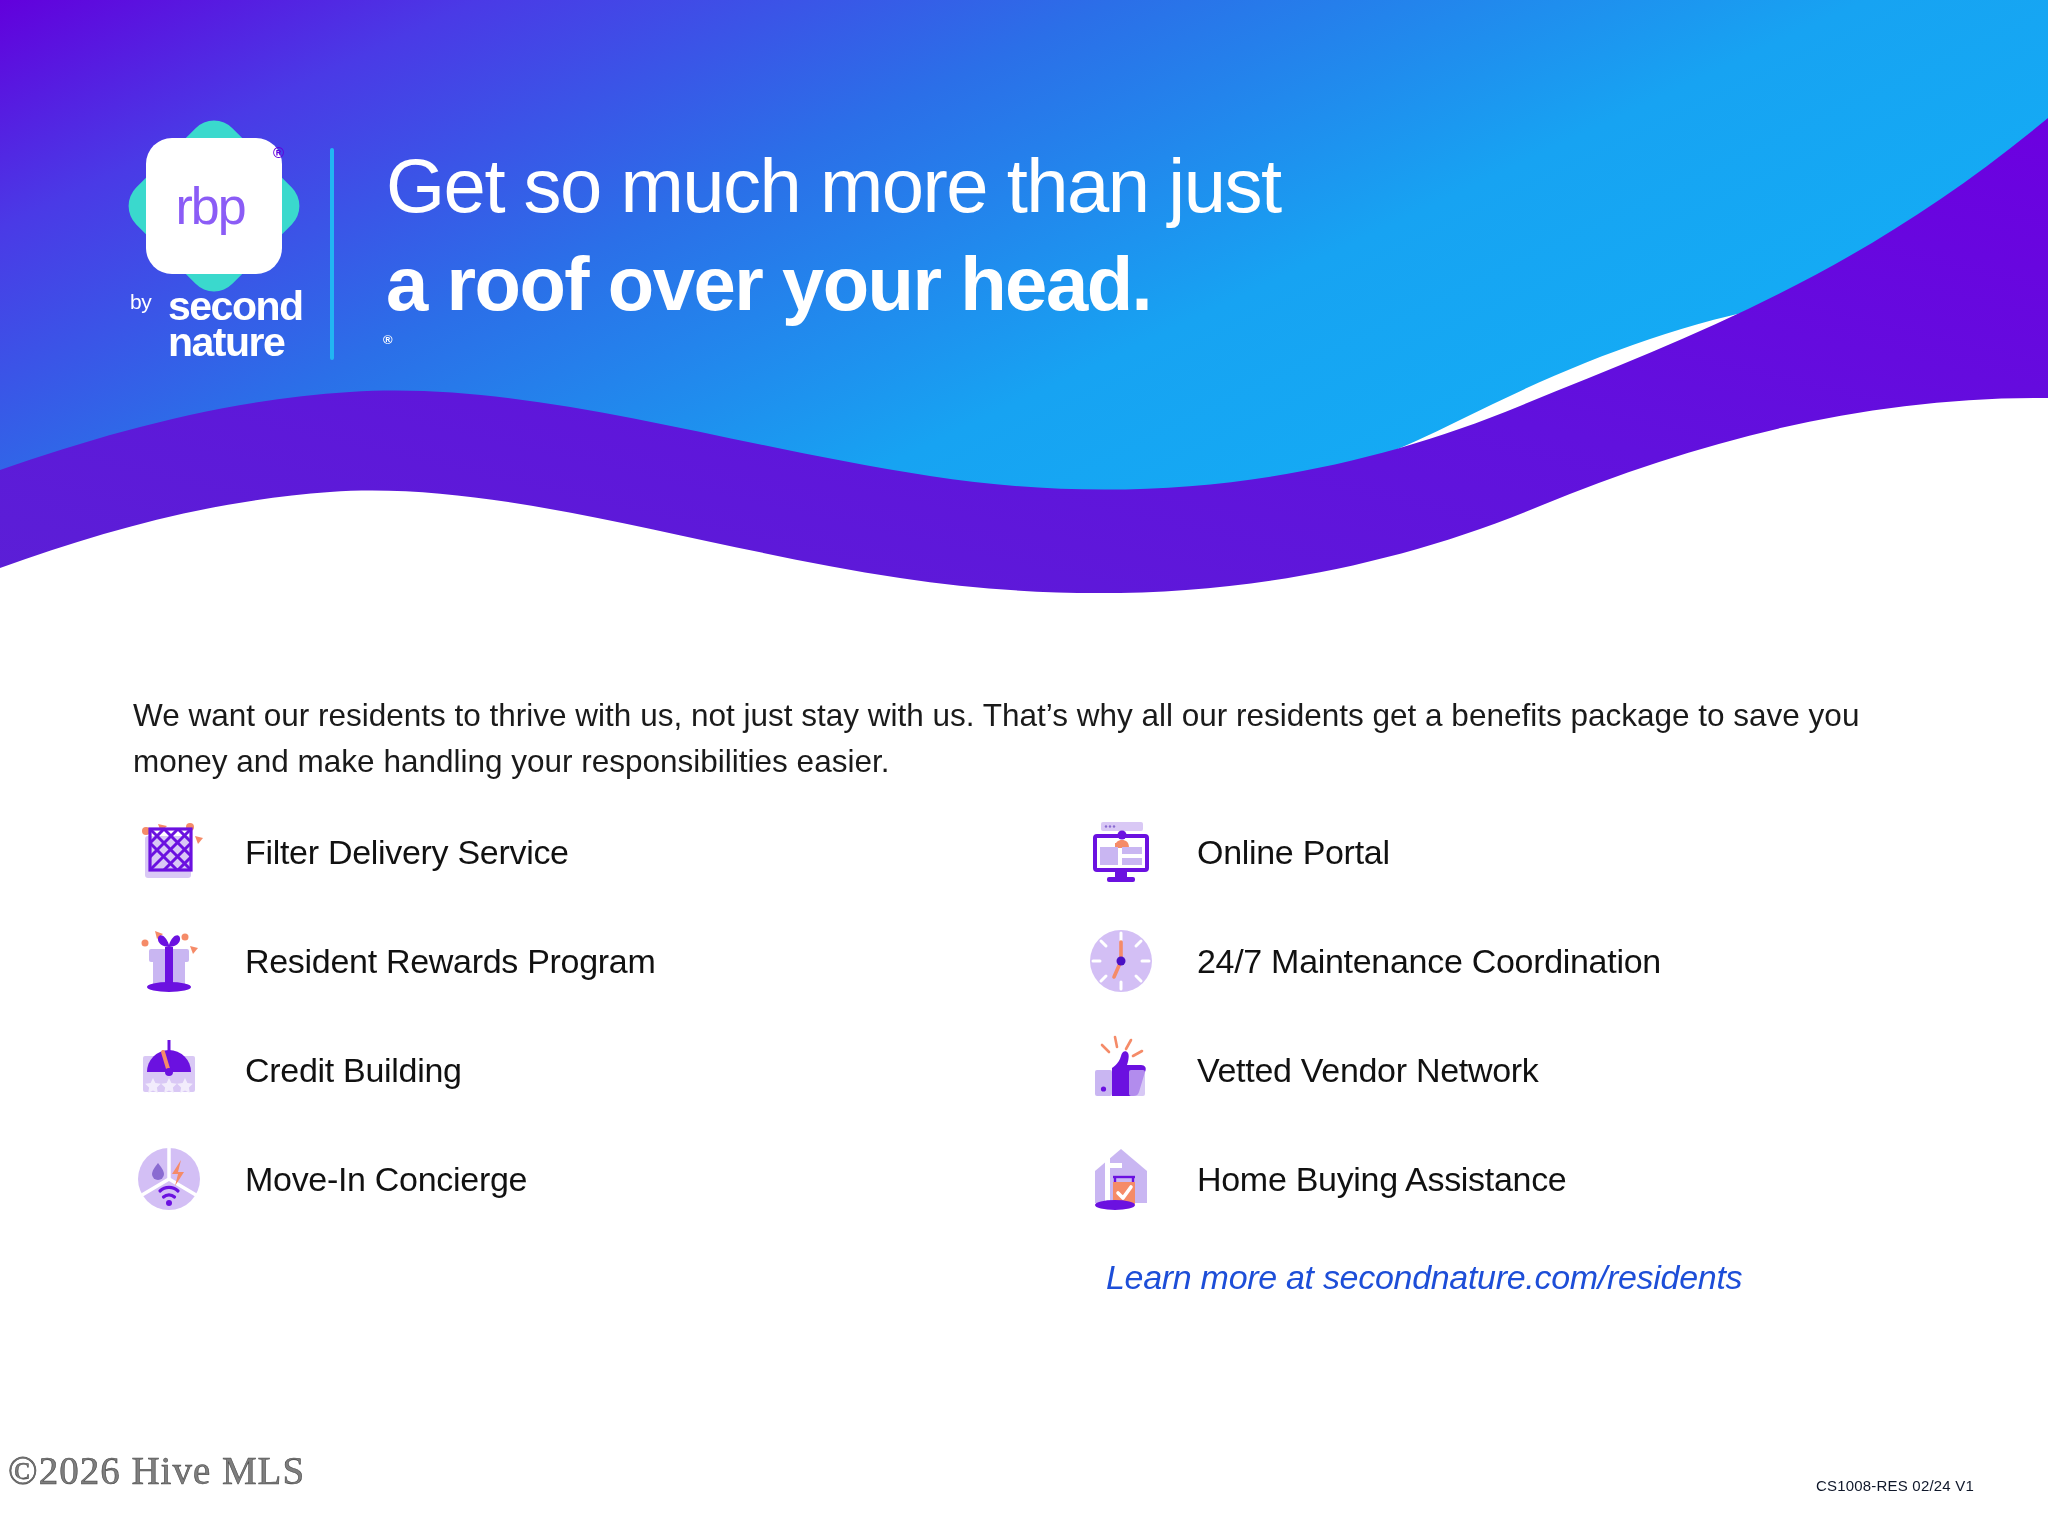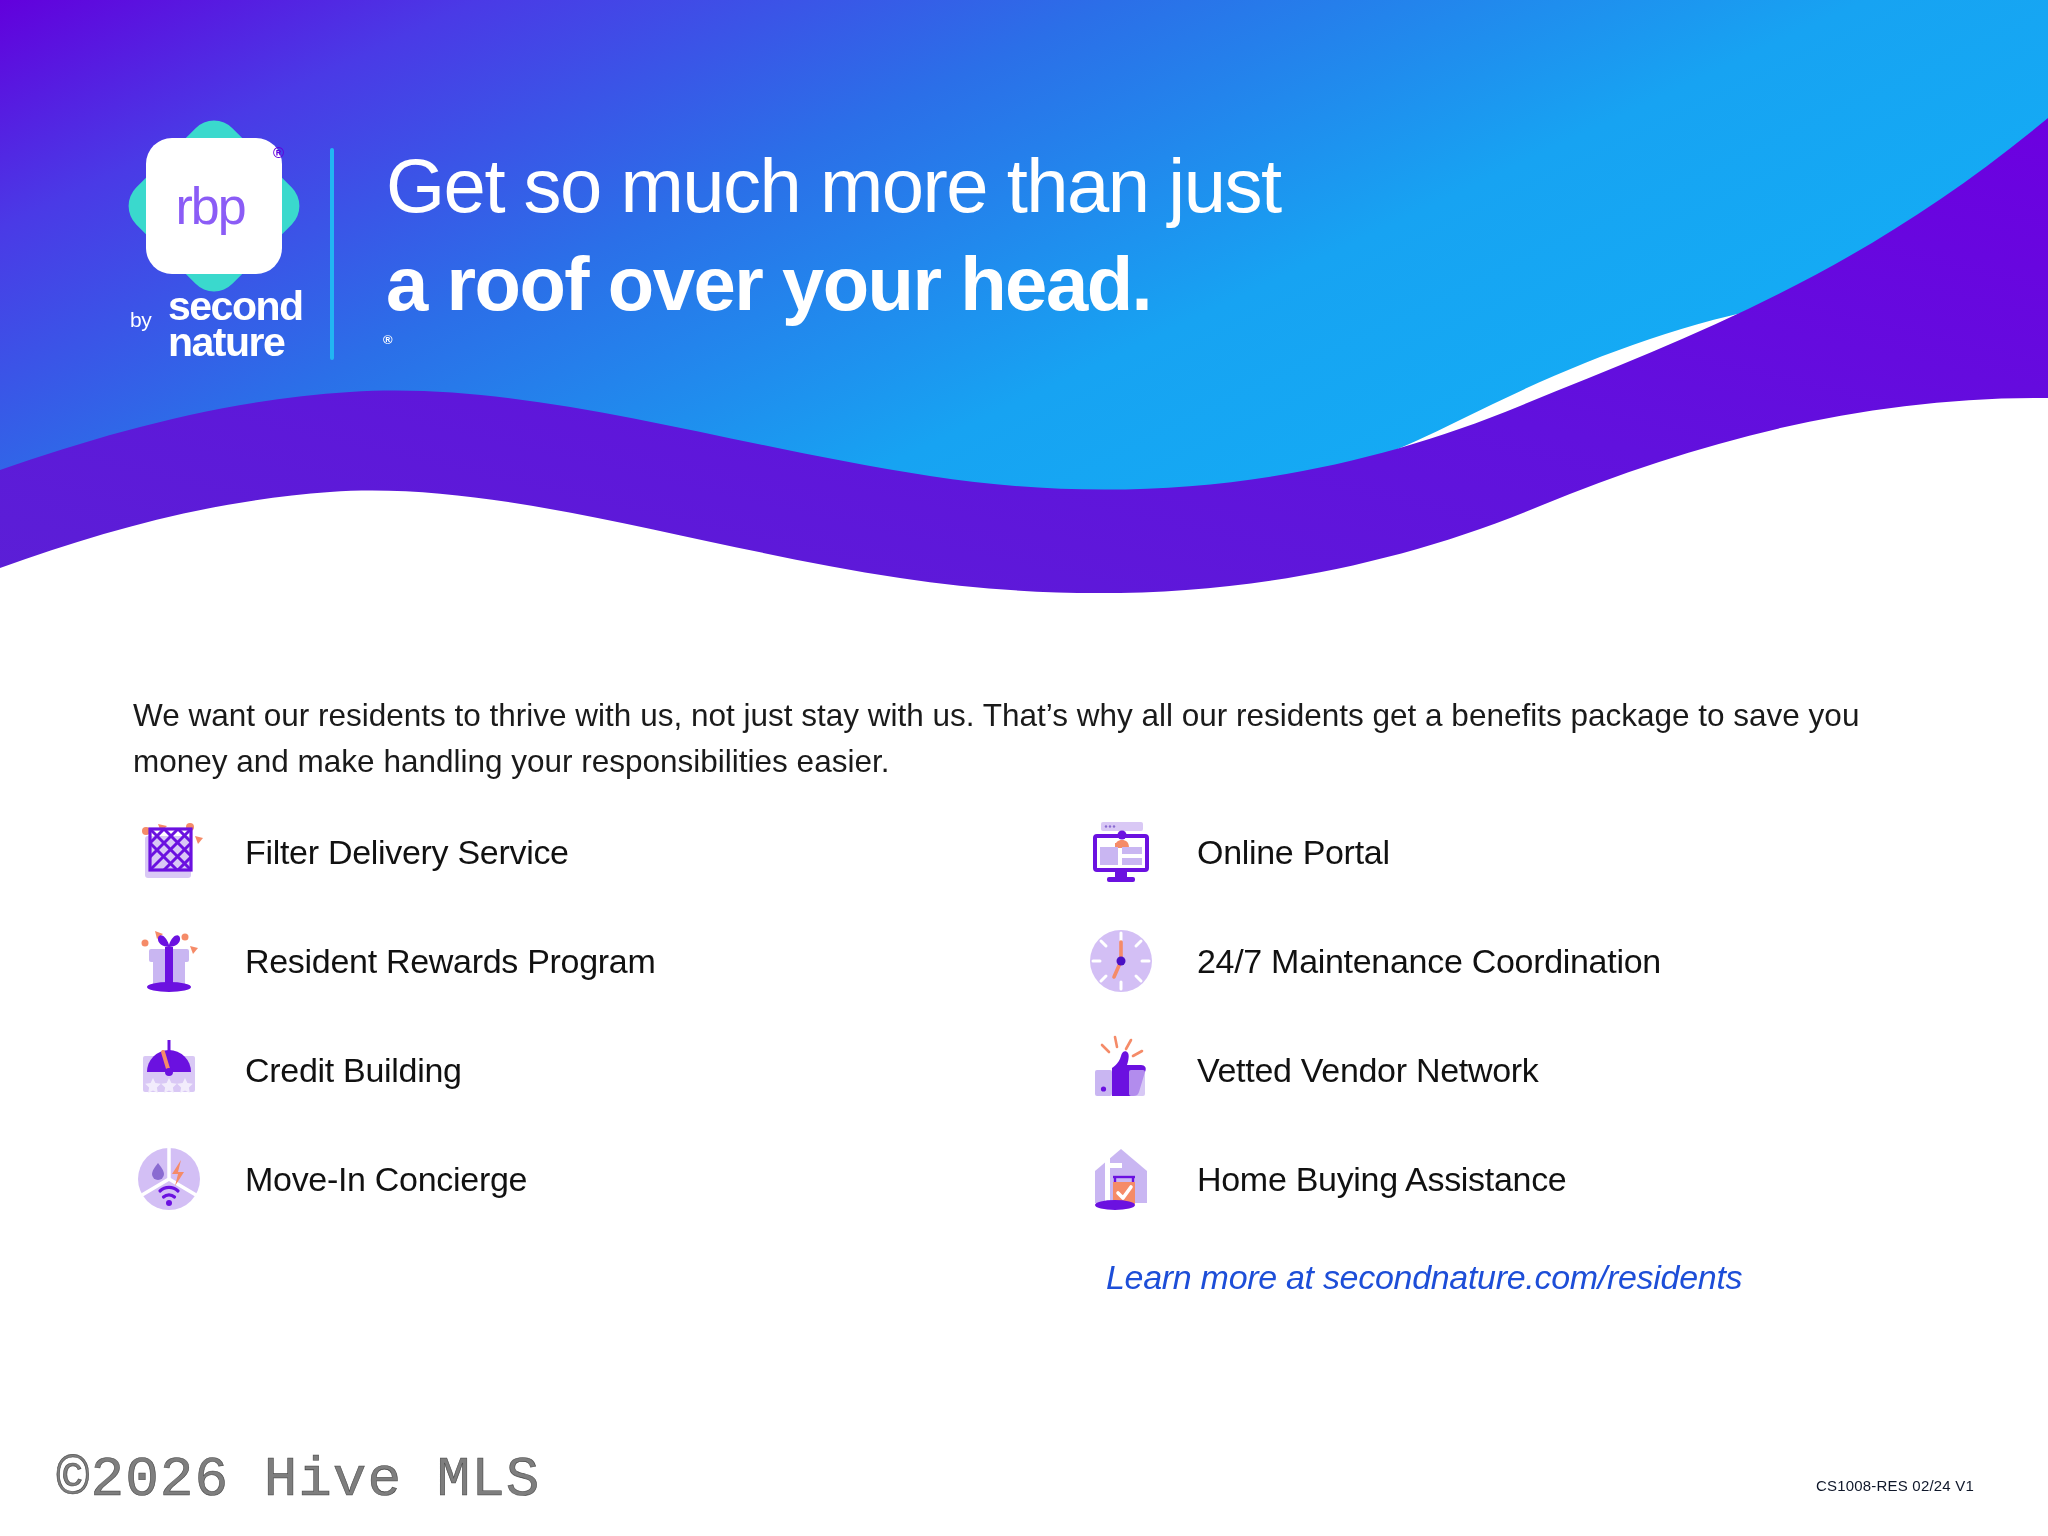--- a/index.html
+++ b/index.html
@@ -79,21 +79,21 @@
   .wordmark {
     position: absolute;
     left: 0;
     top: 148px;
     width: 230px;
     color: #ffffff;
   }
   .wordmark-by {
     position: absolute;
     left: 2px;
-    top: 22px;
+    top: 4px;
     font-size: 21px;
     font-weight: 500;
     letter-spacing: -0.5px;
   }
   .wordmark-l1 {
     position: absolute;
     left: 40px;
     top: 0px;
     font-size: 41px;
     font-weight: 700;
@@ -205,27 +205,26 @@
     color: #1d4ed8;
     letter-spacing: -0.3px;
     white-space: nowrap;
   }
 
   
   #watermark {
     position: absolute;
     left: 8px;
     top: 1448px;
-    font-size: 56px;
-    font-family: Liberation Mono, monospace;
+    font-size: 39px;
+    font-family: Liberation Serif, serif;
     color: rgba(20,20,20,0.55);
     -webkit-text-stroke: 0.6px rgba(30,30,30,0.75);
     letter-spacing: 1px;
     white-space: nowrap;
-    margin-left: 48px;
   }
   #doc-code {
     position: absolute;
     right: 74px;
     top: 1477px;
     font-size: 15px;
     color: #0f172a;
     letter-spacing: 0.2px;
     white-space: nowrap;
   }

